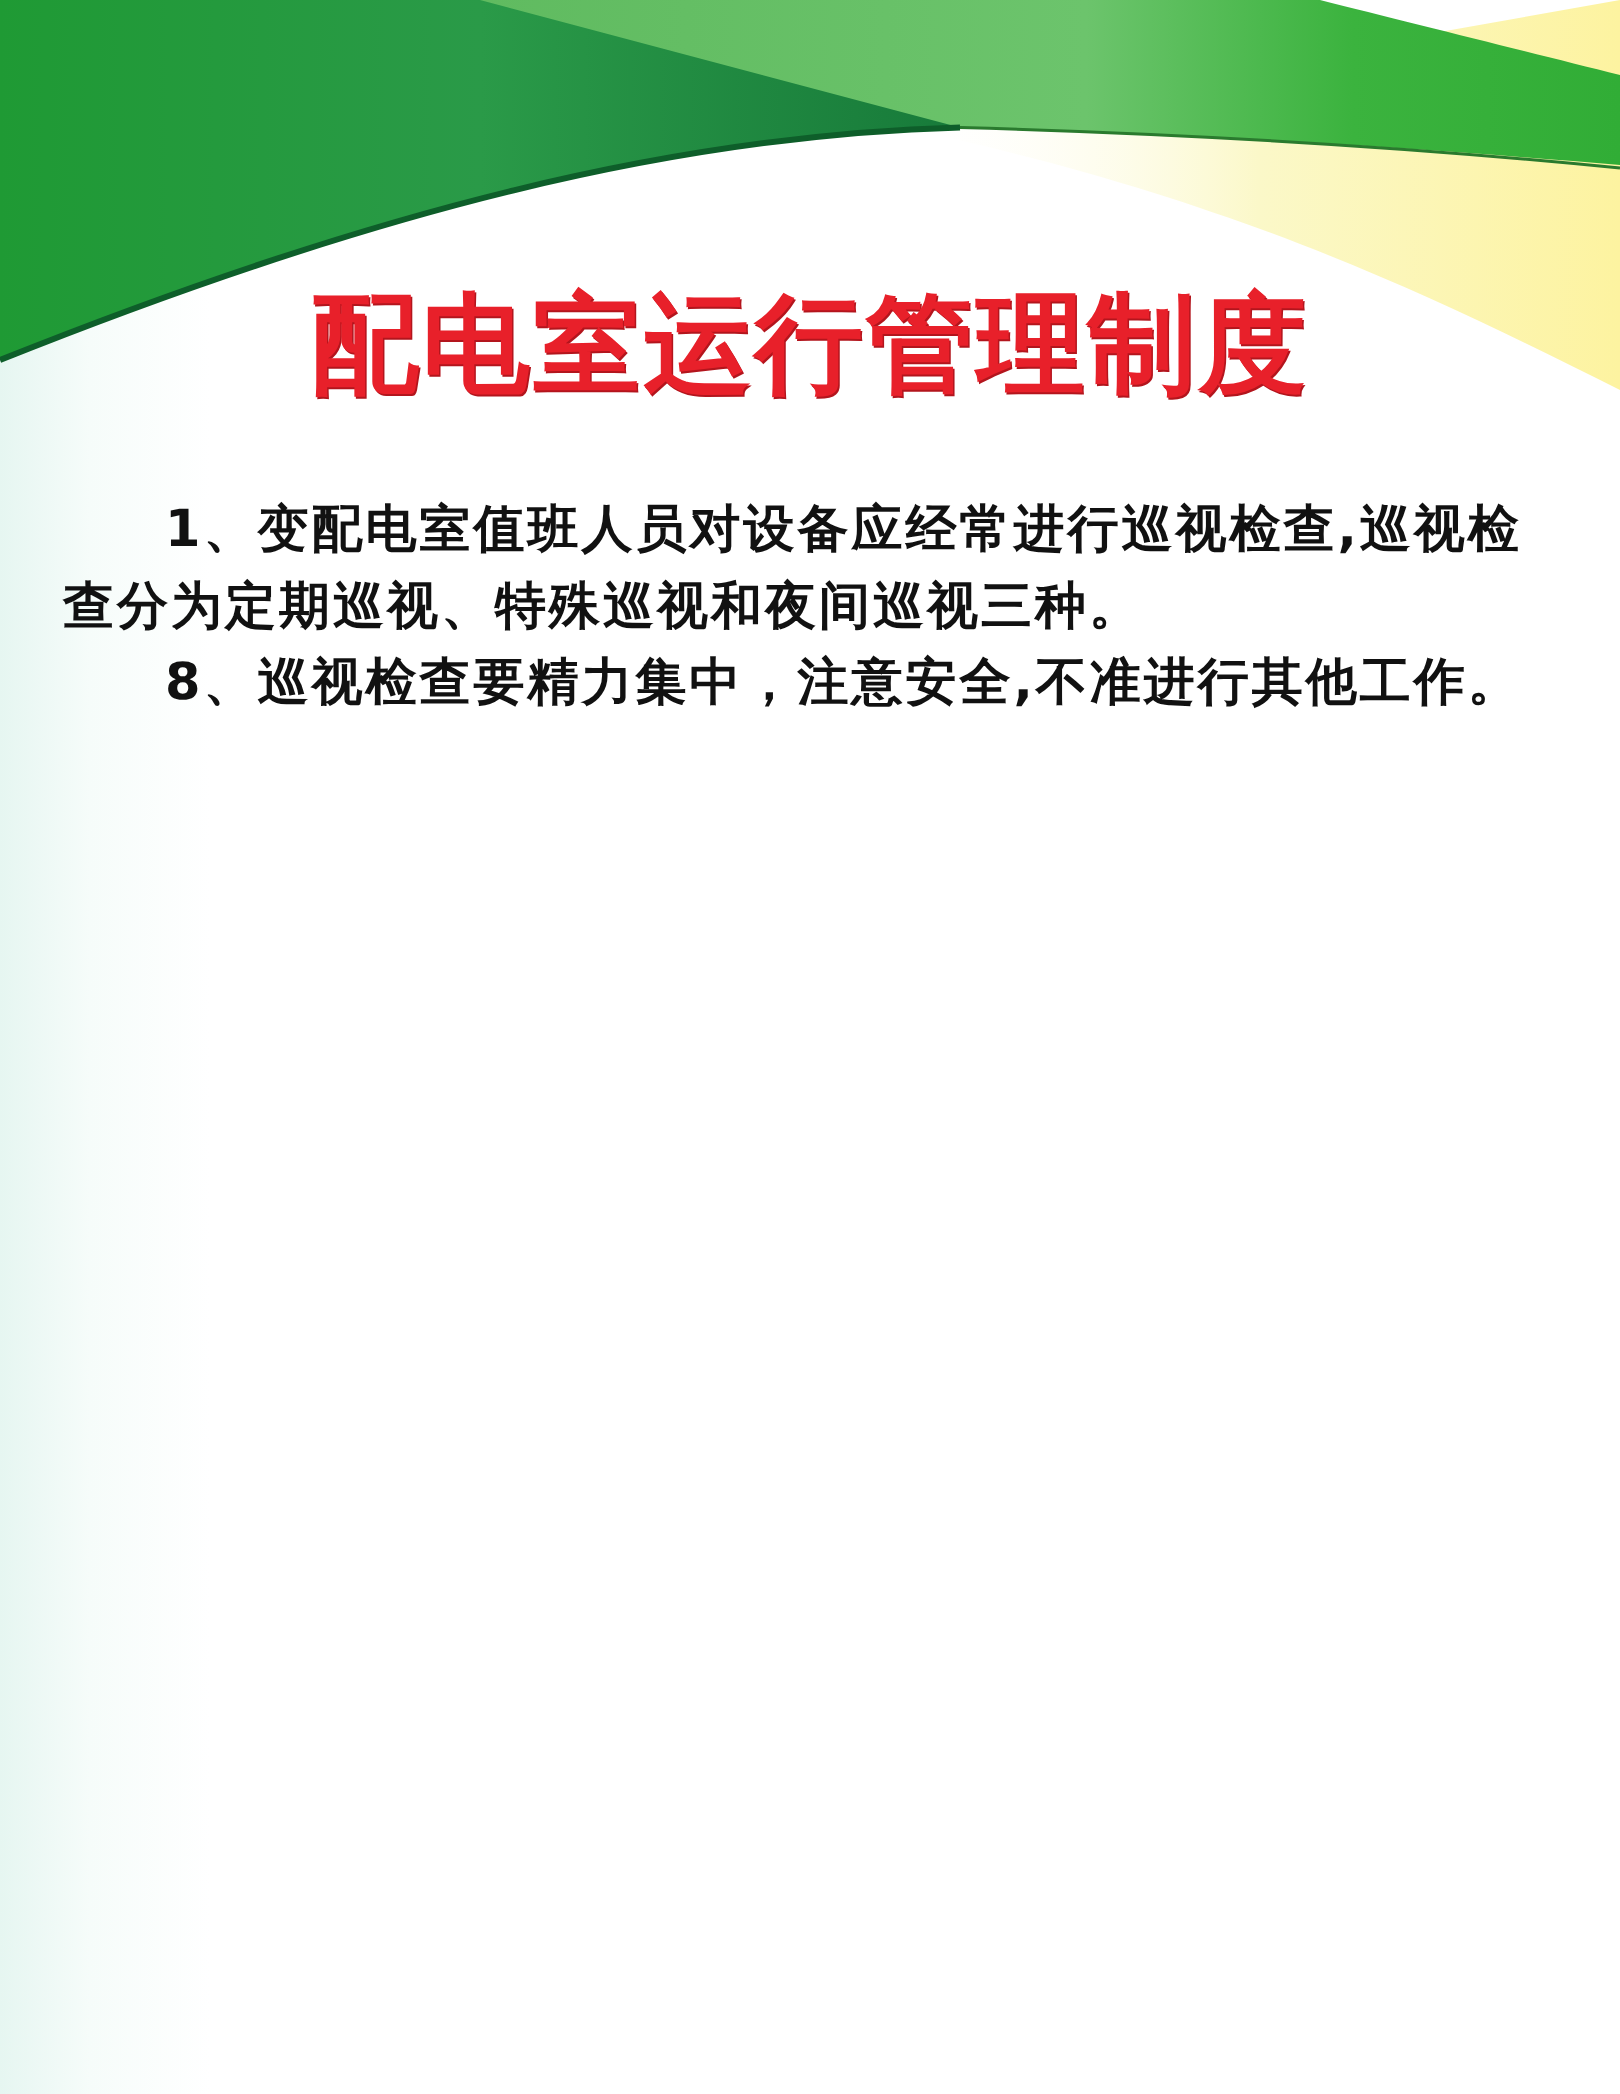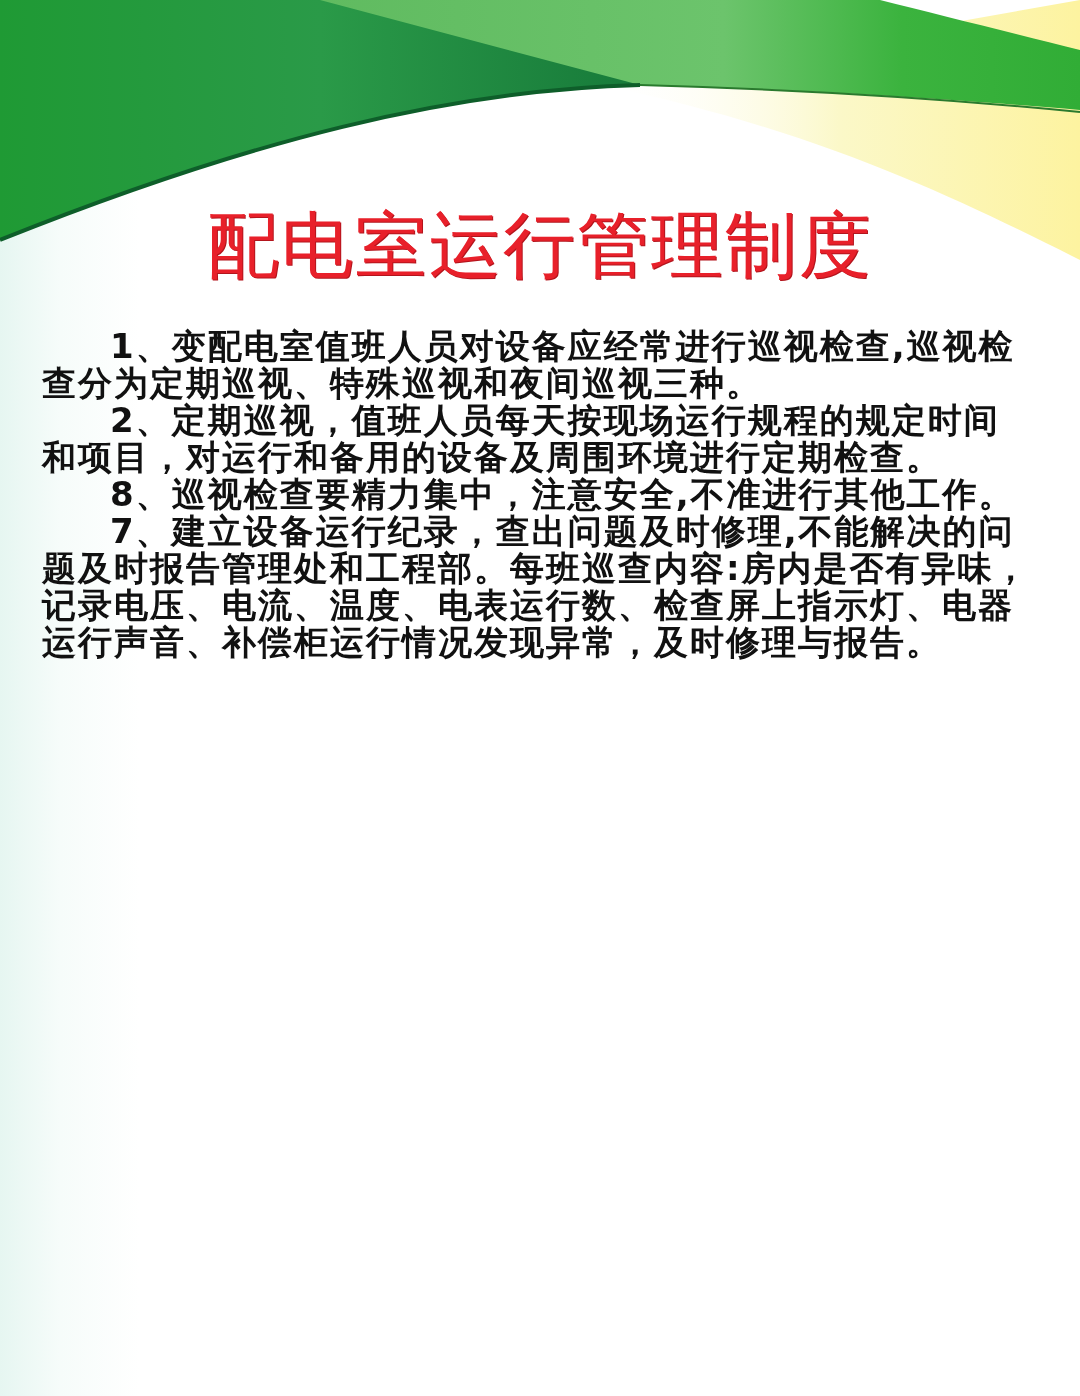--- a/index.html
+++ b/index.html
@@ -9,32 +9,32 @@
       font-family: "DejaVu Sans", sans-serif;
       position: relative;
     }
     .poster {
       position: absolute; left: 0; top: 0; width: 1080px; height: 1396px;
       background: linear-gradient(90deg, #e6f6f1 0px, #f6fcfa 60px, #ffffff 140px, #ffffff 100%);
       overflow: hidden;
     }
     .header-art { position: absolute; left: 0; top: 0; width: 1080px; height: 260px; }
     .title {
-      position: absolute; left: 0; top: 198px; width: 1080px;
+      position: absolute; left: 0; top: 182px; width: 1080px;
       text-align: center;
-      font-size: 72px; font-weight: normal; color: #e8202a;
+      font-size: 72px; font-weight: bold; color: #e8202a;
       letter-spacing: 2px;
       font-family: "DejaVu Sans", sans-serif;
       text-shadow: 1px 1px 0 #b3151d;
     }
     .body-text {
       position: absolute; left: 42px; top: 328px; width: 990px;
       color: #111111;
       font-size: 34px; font-weight: bold;
-      line-height: 37px;
+      line-height: 51px;
       letter-spacing: 2px;
     }
     .para { margin: 0; text-indent: 2em; }
   </style>
 </head>
 <body>
 
 <div class="poster">
 
   <svg class="header-art" viewBox="0 0 1080 260" preserveAspectRatio="none">
@@ -63,18 +63,16 @@
 
     <path d="M0 0 L200 0 L320 0 L640 85 C 450 90, 250 140, 0 240 Z" fill="url(#gDark)"></path>
     <path d="M0 240 C 250 140, 450 90, 640 85" stroke="#0e5e2a" stroke-width="4" fill="none"></path>
     <path d="M640 85 C 820 90, 960 100, 1080 112" stroke="#2a7a2e" stroke-width="2" fill="none"></path>
   </svg>
 
   <div class="title">配电室运行管理制度</div>
 
   <div class="body-text">
     <p class="para">1、变配电室值班人员对设备应经常进行巡视检查,巡视检查分为定期巡视、特殊巡视和夜间巡视三种。</p>
-    <p class="para">2、定期巡视，值班人员每天按现场运行规程的规定时间和项目，对运行和备用的设备及周围环境进行定期检查。</p>
     <p class="para">8、巡视检查要精力集中，注意安全,不准进行其他工作。</p>
-    <p class="para">7、建立设备运行纪录，查出问题及时修理,不能解决的问题及时报告管理处和工程部。每班巡查内容:房内是否有异味，记录电压、电流、温度、电表运行数、检查屏上指示灯、电器运行声音、补偿柜运行情况发现异常，及时修理与报告。</p>
   </div>
 
 </div>
 
 </body></html>

